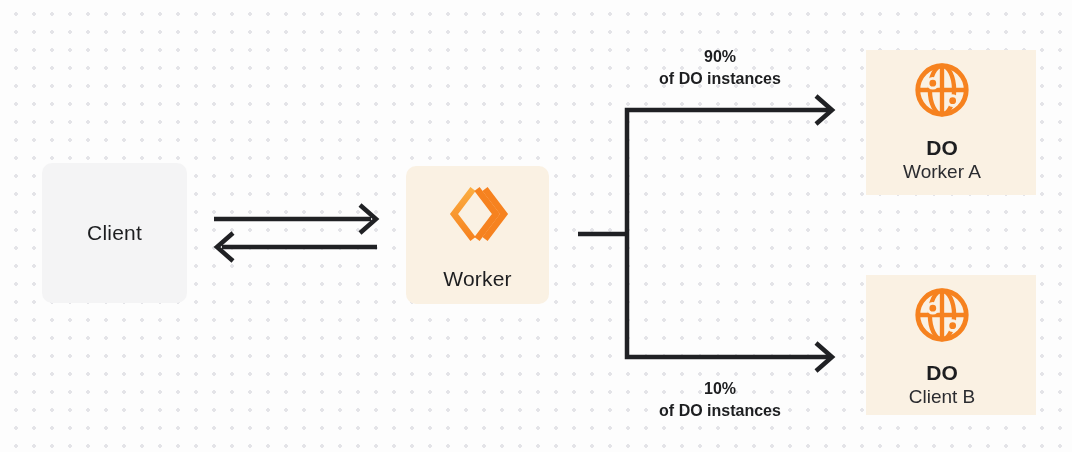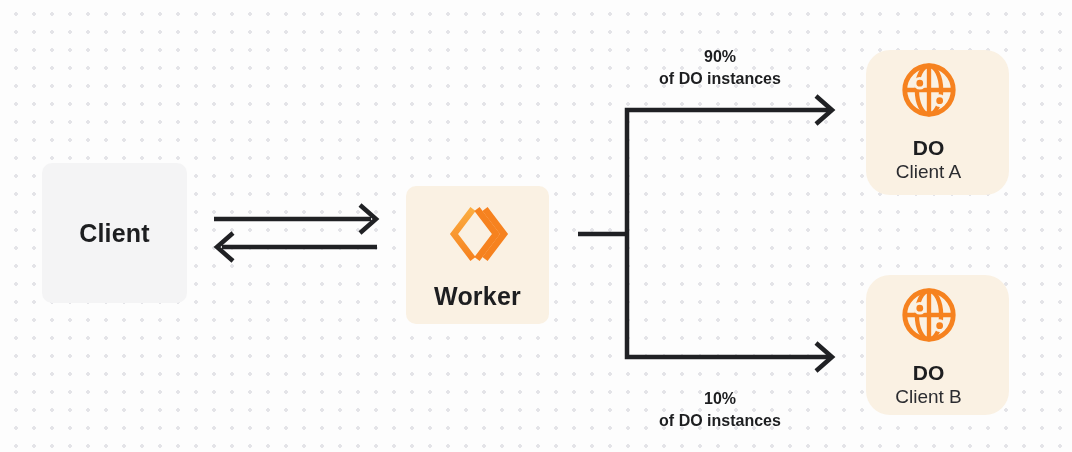--- a/index.html
+++ b/index.html
@@ -36,51 +36,50 @@
     background:var(--box-gray,#f4f4f5);
     border-radius:10px;
     justify-content:center;
   }
   .worker-node{
     left:406px;top:166px;width:143px;height:138px;
     background:var(--box-cream,#faf1e3);
     border-radius:10px;
     justify-content:space-between;
     padding:16px 0 13px 0;
-    margin-top:20px;
   }
   .do-node{
-    width:143px;
+    width:170px;
     background:var(--box-cream,#faf1e3);
-    border-radius:24px;
+    border-radius:0;
     padding:9px 18px 10px 0;
   }
   .do-a-node{left:866px;top:50px;height:145px;}
   .do-b-node{left:866px;top:275px;height:140px;}
   .node-label{
-    font-size:25px;font-weight:700;color:var(--text,#1d1e20);
+    font-size:21px;font-weight:400;color:var(--text,#1d1e20);
     letter-spacing:.2px;
   }
   .node-title{
     font-size:21px;font-weight:700;color:var(--text,#1d1e20);
     line-height:25px;margin-top:14px;
   }
   .node-subtitle{
     font-size:19px;font-weight:400;color:var(--text-secondary,#2b2c30);
     line-height:24px;
   }
   .icon-wrap{display:block;line-height:0;}
   .edge-label{
     position:absolute;width:180px;
     text-align:center;
     font-size:16px;font-weight:700;color:var(--text,#1d1e20);
     line-height:22px;
   }
   .edge-label-top{left:630px;top:46px;}
-  .edge-label-bottom{left:630px;top:388px;}
+  .edge-label-bottom{left:630px;top:378px;}
   .defs-holder{position:absolute;width:0;height:0;overflow:hidden;}
 </style>
 </head>
 <body>
 
 <svg class="defs-holder" aria-hidden="true">
   <defs>
     <linearGradient id="wk-grad" x1="0" y1="0" x2="0" y2="1">
       <stop offset="0" style="stop-color:var(--accent-orange-light,#fbad41)"></stop>
       <stop offset="1" style="stop-color:var(--accent-orange,#f6821f)"></stop>
@@ -147,21 +146,21 @@
     <div>of DO instances</div>
   </div>
 
   <div class="node do-node do-a-node">
     <span class="icon-wrap">
       <svg width="62" height="62">
           <use href="#globe"></use>
         </svg>
     </span>
     <span class="node-title">DO</span>
-    <span class="node-subtitle">Client A</span>
+    <span class="node-subtitle">Worker A</span>
   </div>
 
   <div class="node do-node do-b-node">
     <span class="icon-wrap">
       <svg width="62" height="62">
           <use href="#globe"></use>
         </svg>
     </span>
     <span class="node-title">DO</span>
     <span class="node-subtitle">Client B</span>

